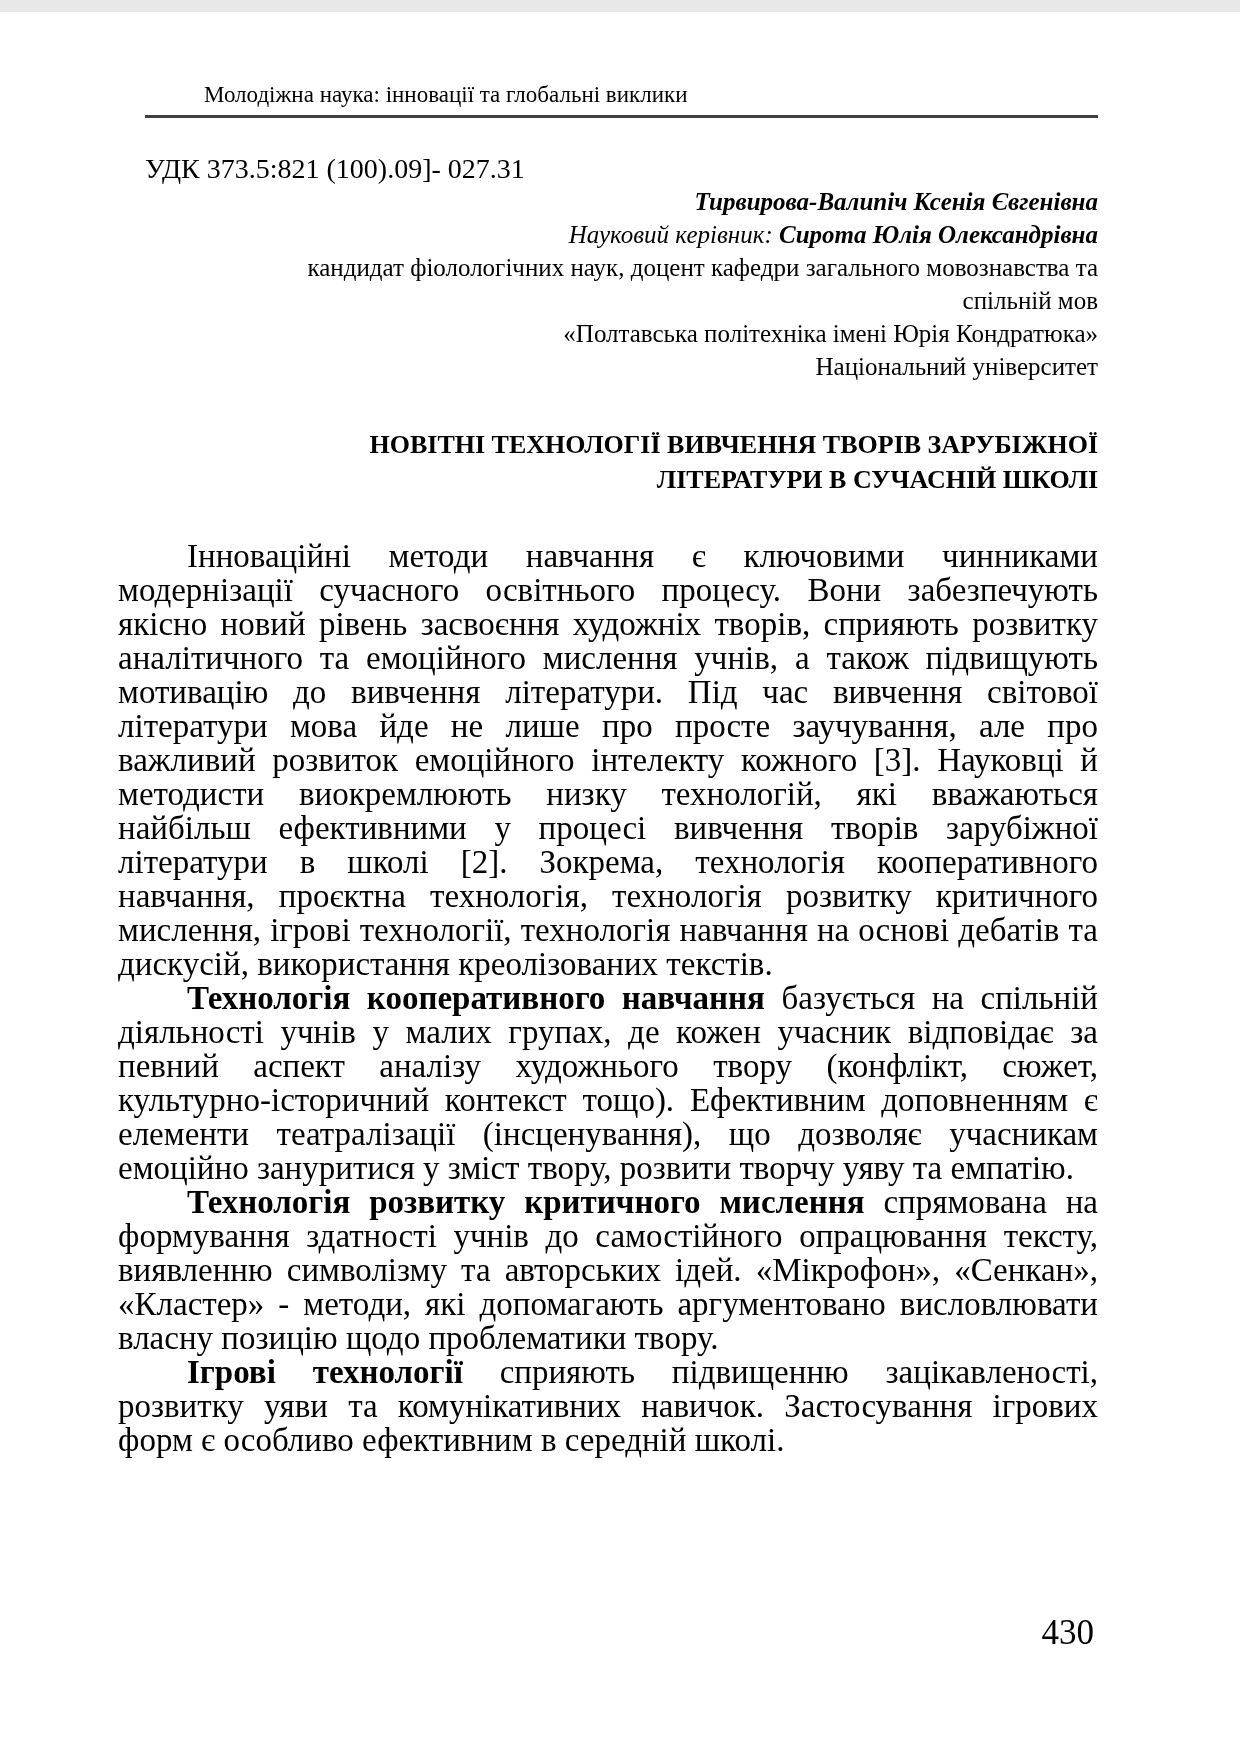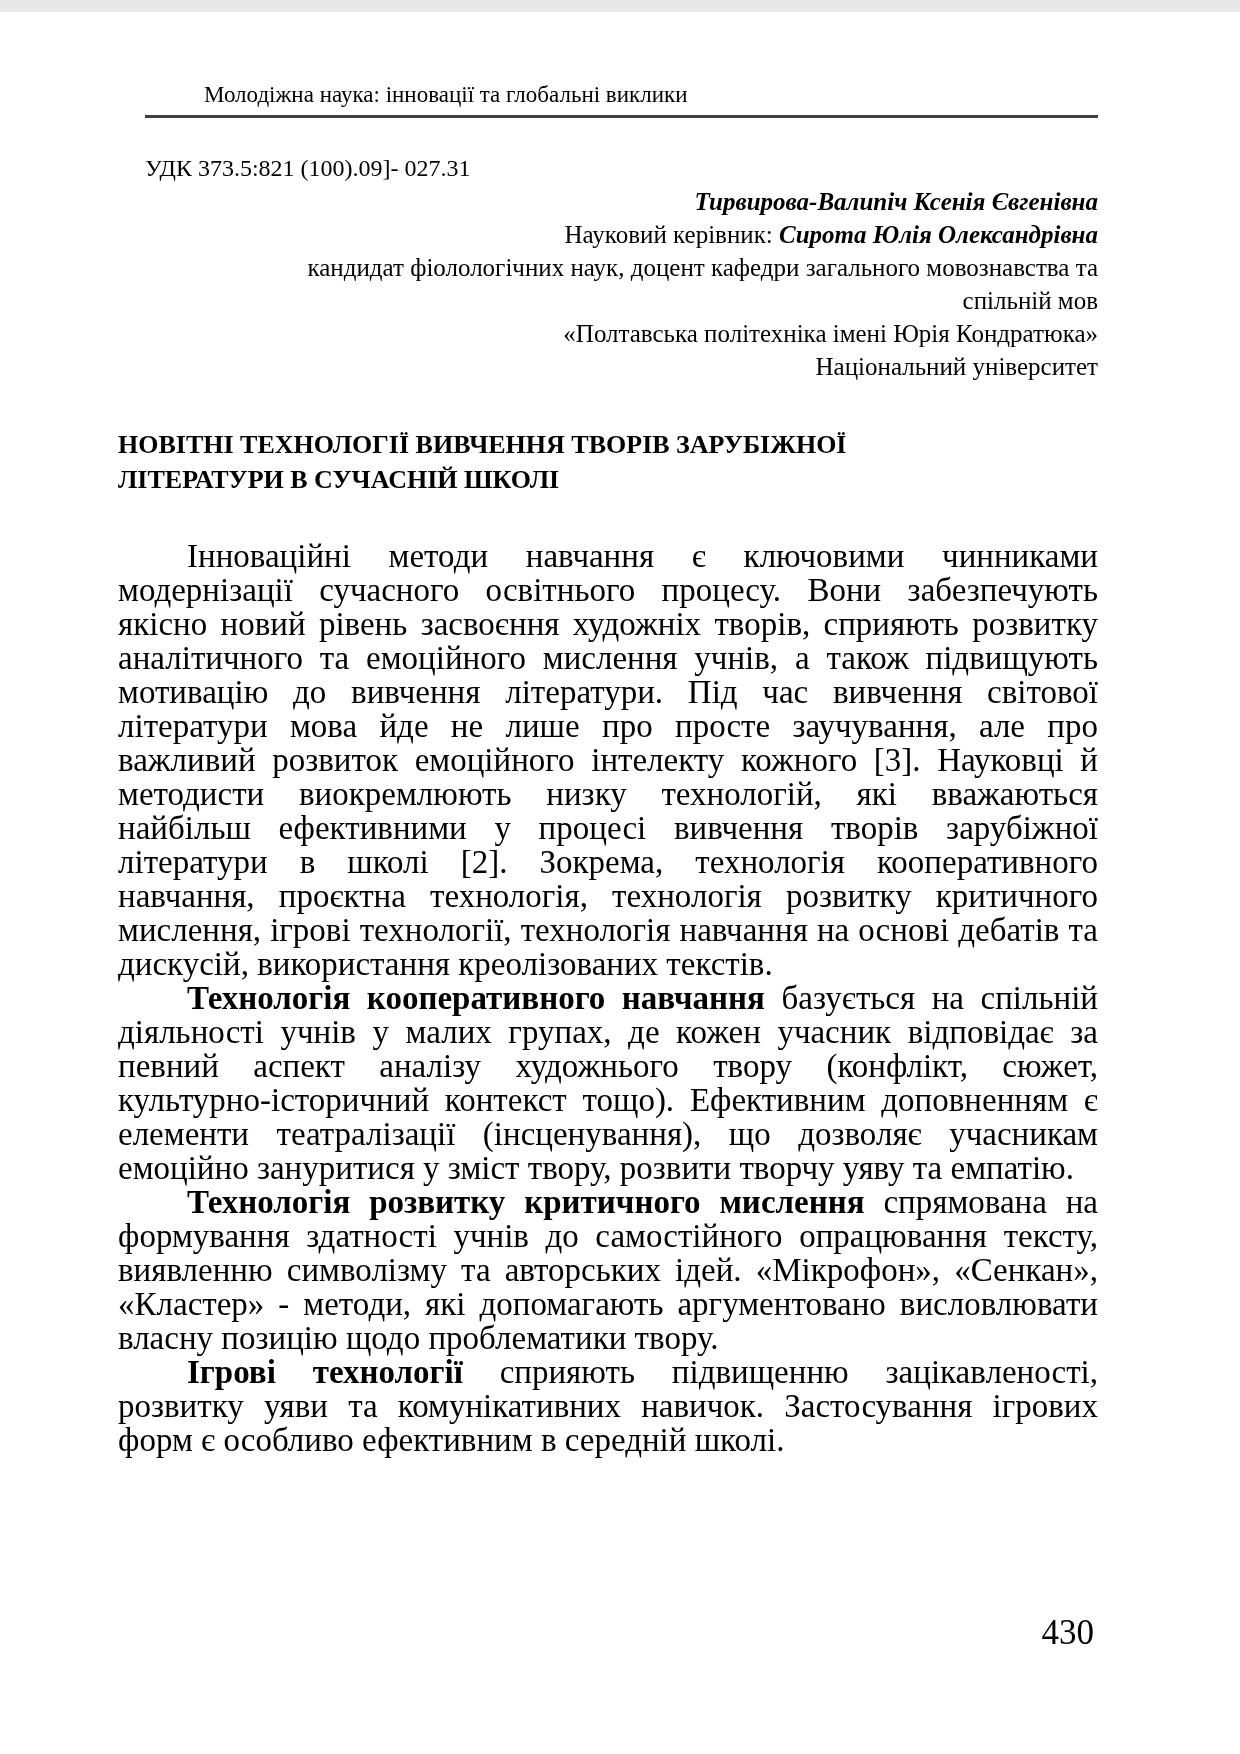--- a/index.html
+++ b/index.html
@@ -35,44 +35,45 @@
   .header-rule {
     margin-top: 7px;
     margin-left: 27px;
     border: 0;
     border-bottom: 3px solid #3f3f3f;
     height: 0;
   }
   .udc {
     margin-top: 34px;
     padding-left: 27px;
-    font-size: 24px;
+    font-size: 28px;
     line-height: 33px;
   }
   .meta {
     text-align: right;
     font-size: 25px;
     line-height: 33px;
   }
   .author-name {
     font-weight: bold;
     font-style: italic;
   }
   .supervisor-label {
+    font-style: italic;
   }
   .supervisor-name {
     font-weight: bold;
     font-style: italic;
   }
   .article-title {
     margin: 44px 0 0 0;
     font-size: 26px;
     line-height: 35px;
     font-weight: bold;
-    text-align: left;
+    text-align: right;
   }
   .body-text {
     margin-top: 42px;
     font-size: 33px;
     line-height: 34px;
     text-align: justify;
   }
   .body-text p {
     margin: 0;
     padding: 0;

